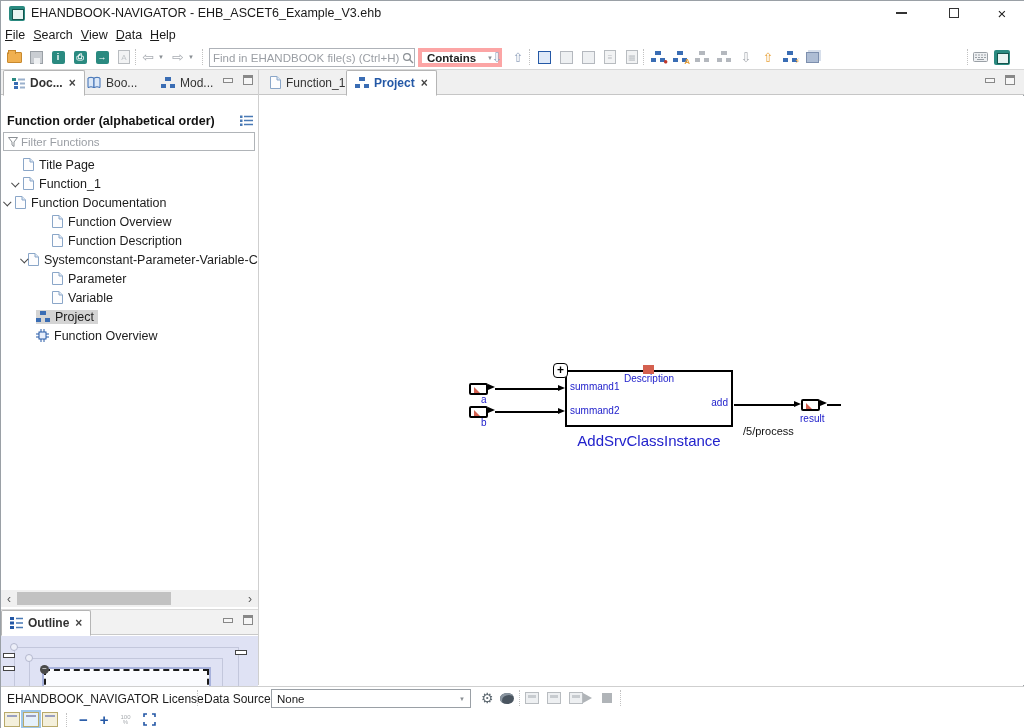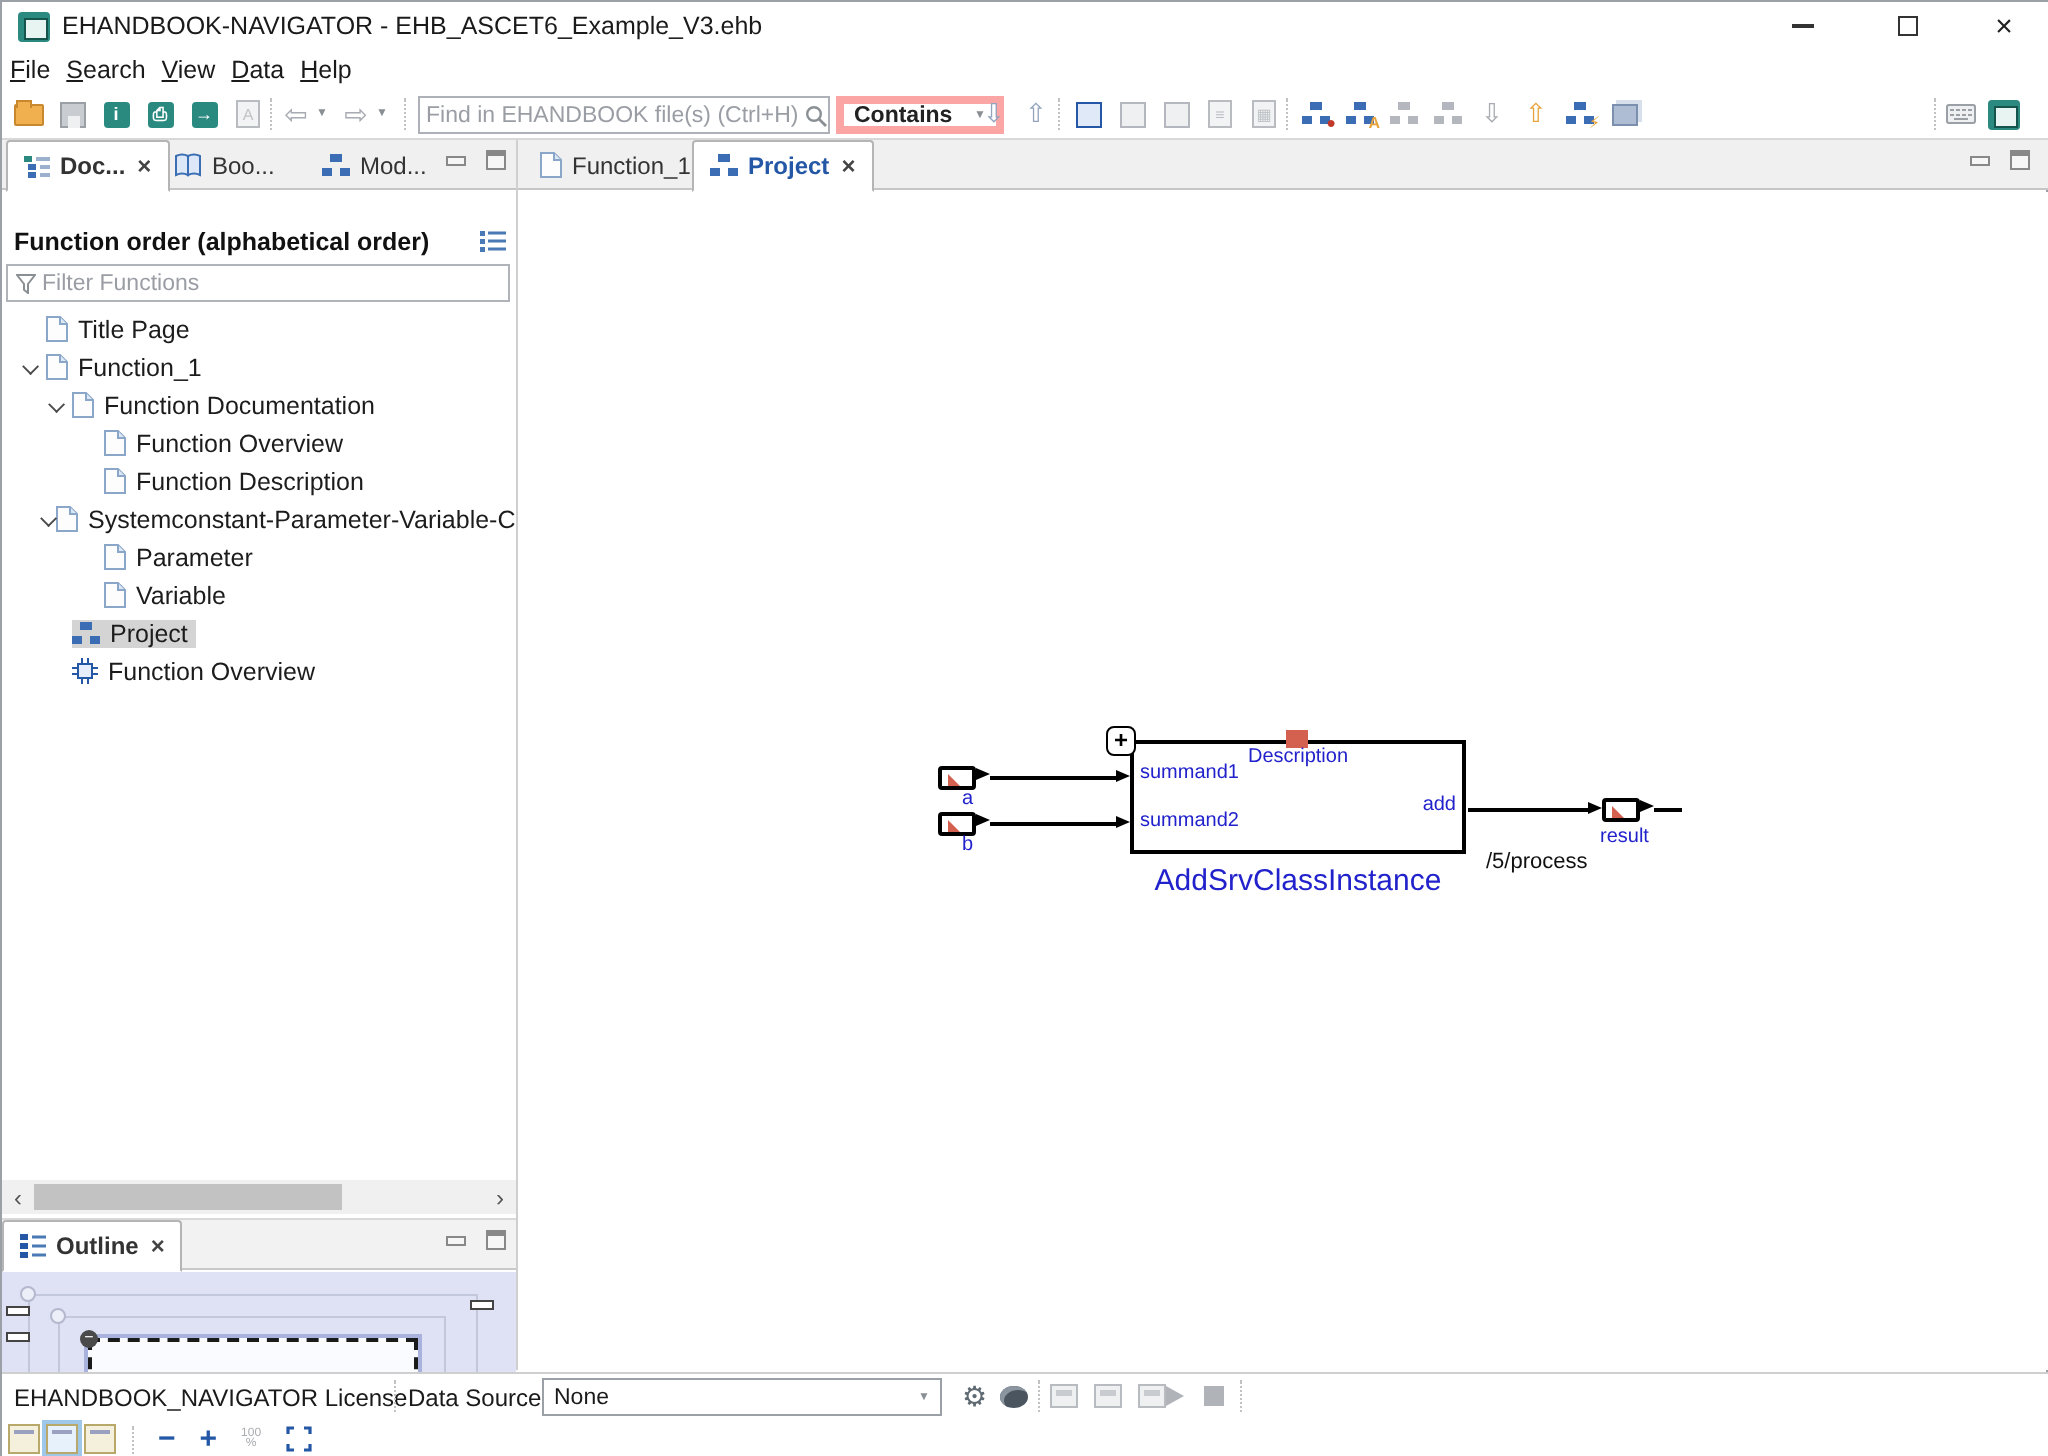--- a/index.html
+++ b/index.html
@@ -357,21 +357,21 @@
       <div class="trow" style="padding-left:8px;">
         <span class="chev">
             <i></i>
           </span>
         <svg class="ticon" width="11" height="13" viewBox="0 0 11 13">
             <path d="M0.5 0.5 h6.5 l3.5 3.5 v8.5 h-10 z" fill="#fdfdfe" stroke="#8aa6c8"></path>
             <path d="M7 0.5 v3.5 h3.5" fill="#dce8f5" stroke="#8aa6c8"></path>
           </svg>
         <span class="tlabel">Function_1</span>
       </div>
-      <div class="trow" style="padding-left:21px;">
+      <div class="trow" style="">
         <span class="chev">
             <i></i>
           </span>
         <svg class="ticon" width="11" height="13" viewBox="0 0 11 13">
             <path d="M0.5 0.5 h6.5 l3.5 3.5 v8.5 h-10 z" fill="#fdfdfe" stroke="#8aa6c8"></path>
             <path d="M7 0.5 v3.5 h3.5" fill="#dce8f5" stroke="#8aa6c8"></path>
           </svg>
         <span class="tlabel">Function Documentation</span>
       </div>
       <div class="trow" style="padding-left:51px;">

